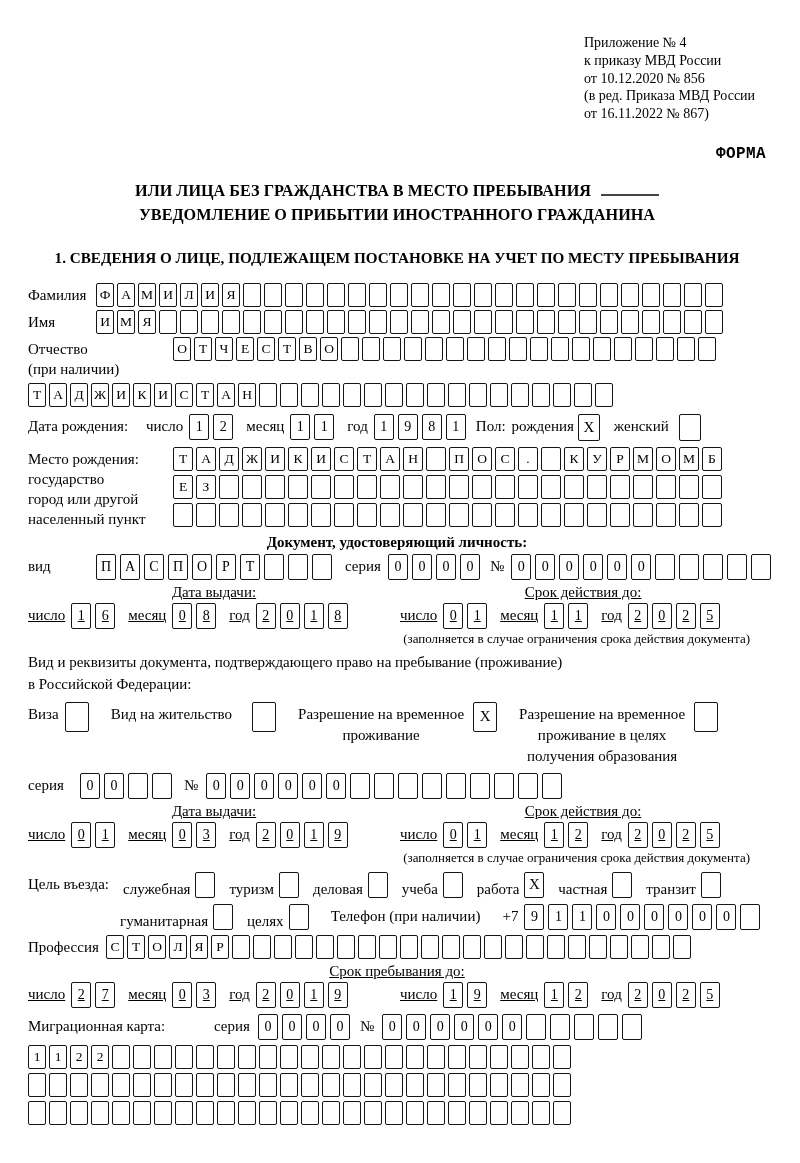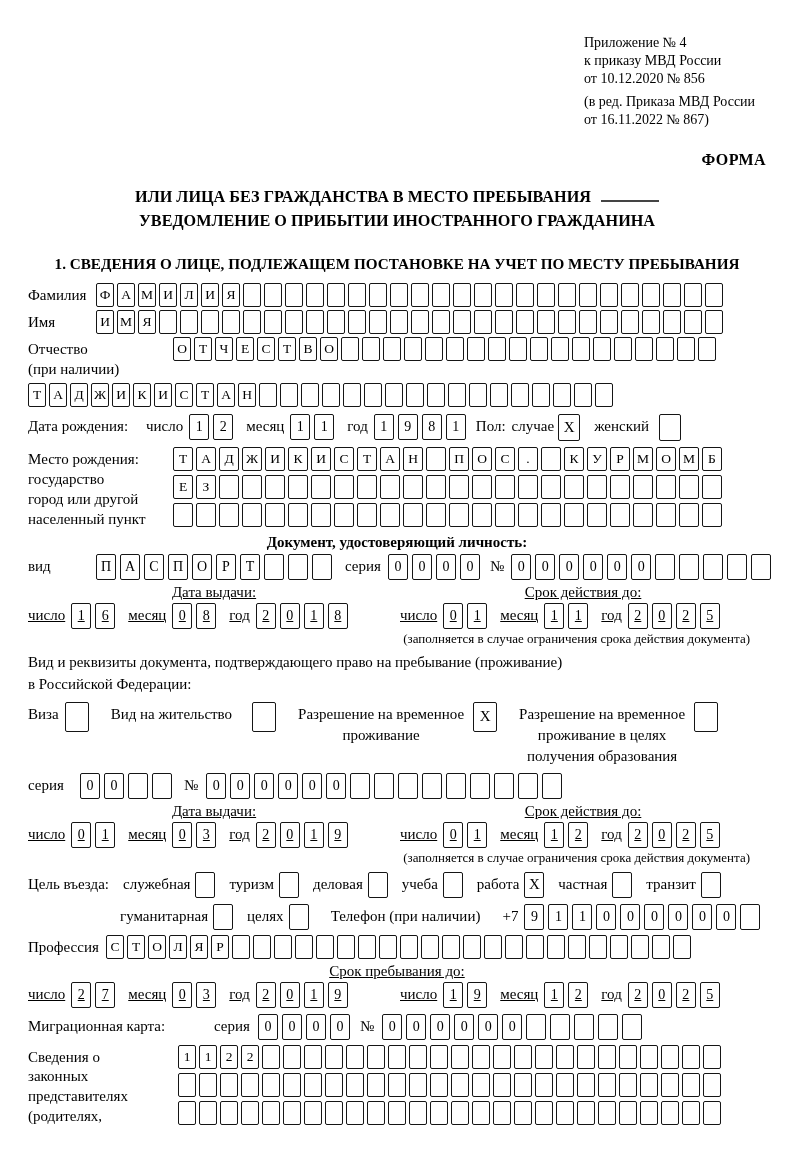--- a/index.html
+++ b/index.html
@@ -4,27 +4,27 @@
 <style>
   * { box-sizing: border-box; }
   html,body { margin:0; padding:0; }
   body {
     width:800px; height:1163px; background:#fff; color:#000;
     font-family:"Liberation Serif","DejaVu Serif",serif; font-size:15px; overflow:hidden;
   }
   .page { padding:34px 34px 0 28px; }
 
   .annex { margin-left:556px; font-size:14px; line-height:1.27; }
-  .annex .ed { margin-top:6px; }
-  .form-label { text-align:right; font-weight:bold; font-size:16px; margin-top:22px; letter-spacing:.4px; }
+  .annex .ed { }
+  .form-label { text-align:right; font-weight:bold; font-size:16px; margin-top:22px; letter-spacing:.4px;font-family:Liberation Mono, monospace; }
 
   .title { text-align:center; font-weight:bold; font-size:16.2px; line-height:1.5; margin-top:16px; }
   .blank { display:inline-block; width:58px; border-bottom:2px solid #444; height:.9em; margin-left:10px; }
 
-  .sec { text-align:center; font-weight:bold; font-size:15.2px; margin-top:22px; margin-bottom:10px; }
+  .sec { text-align:center; font-weight:bold; font-size:15.2px; margin-top:22px; margin-bottom:16px; }
 
   .frow { display:flex; align-items:flex-start; margin-top:3px; }
   .lbl { flex-shrink:0; line-height:1.33; padding-top:3px; }
   .lw68 { width:68px; } .lw114 { width:114px; } .lw145 { width:145px; } .lw78 { width:78px; } .lw150 { width:150px; }
 
   .cells { display:flex; gap:3px; flex-wrap:nowrap; }
   .cell { width:18px; height:24px; border:1.8px solid #151515; border-radius:2px;
           display:flex; align-items:center; justify-content:center; font-size:13.5px; flex-shrink:0; background:#fff; }
   .dsize { gap:4px; }
   .dsize .cell { width:20px; height:26px; font-size:14px; }
@@ -48,21 +48,21 @@
 
   .intro { margin-top:5px; line-height:1.45; }
 
   .opts { display:flex; align-items:flex-start; margin-top:6px; }
   .opt { display:flex; align-items:flex-start; margin-left:22px; }
   .opt:first-child { margin-left:0; }
   .opt-label { text-align:center; line-height:1.4; margin-right:9px; padding-top:2px; }
   .opt-label.single { margin-right:6px; }
 
   .purpose-row { display:flex; align-items:flex-start; margin-top:6px; }
-  .p-item { display:flex; align-items:flex-start; margin-left:14px; }
+  .p-item { display:flex; align-items:flex-end; margin-left:14px; }
   .p-item .plbl { padding-top:4px; margin-right:5px; }
   .cb-sm { width:20px; height:26px; }
   .indent92 { padding-left:92px; }
 </style>
 </head>
 <body>
 
 <div class="page">
 
   <div class="annex">
@@ -237,21 +237,21 @@
         </span>
         <span class="dlab">год</span>
         <span class="cells dsize">
           <span class="cell">1</span>
           <span class="cell">9</span>
           <span class="cell">8</span>
           <span class="cell">1</span>
         </span>
       </span>
     <span class="lbl" style="margin-left:10px;">Пол:</span>
-    <span class="lbl" style="margin-left:6px;">случае</span>
+    <span class="lbl" style="margin-left:6px;">рождения</span>
     <span class="checkbox" style="margin-left:4px;">X</span>
     <span class="lbl" style="margin-left:14px;">женский</span>
     <span class="checkbox" style="margin-left:10px;"></span>
   </div>
 
   <div class="frow" style="margin-top:6px;">
     <span class="lbl lw145">
       <div>Место рождения:</div>
       <div>государство</div>
       <div>город или другой</div>
@@ -683,27 +683,20 @@
         <span class="cell">0</span>
         <span class="cell"></span>
         <span class="cell"></span>
         <span class="cell"></span>
         <span class="cell"></span>
         <span class="cell"></span>
       </span>
   </div>
 
   <div class="frow" style="margin-top:5px;">
-    <span class="lbl" style="width:150px;">
-      <div>Сведения о</div>
-      <div>законных</div>
-      <div>представителях</div>
-      <div>(родителях,</div>
-
-    </span>
     <span class="stack">
       <span class="cells">
           <span class="cell">1</span>
           <span class="cell">1</span>
           <span class="cell">2</span>
           <span class="cell">2</span>
           <span class="cell"></span>
           <span class="cell"></span>
           <span class="cell"></span>
           <span class="cell"></span>

